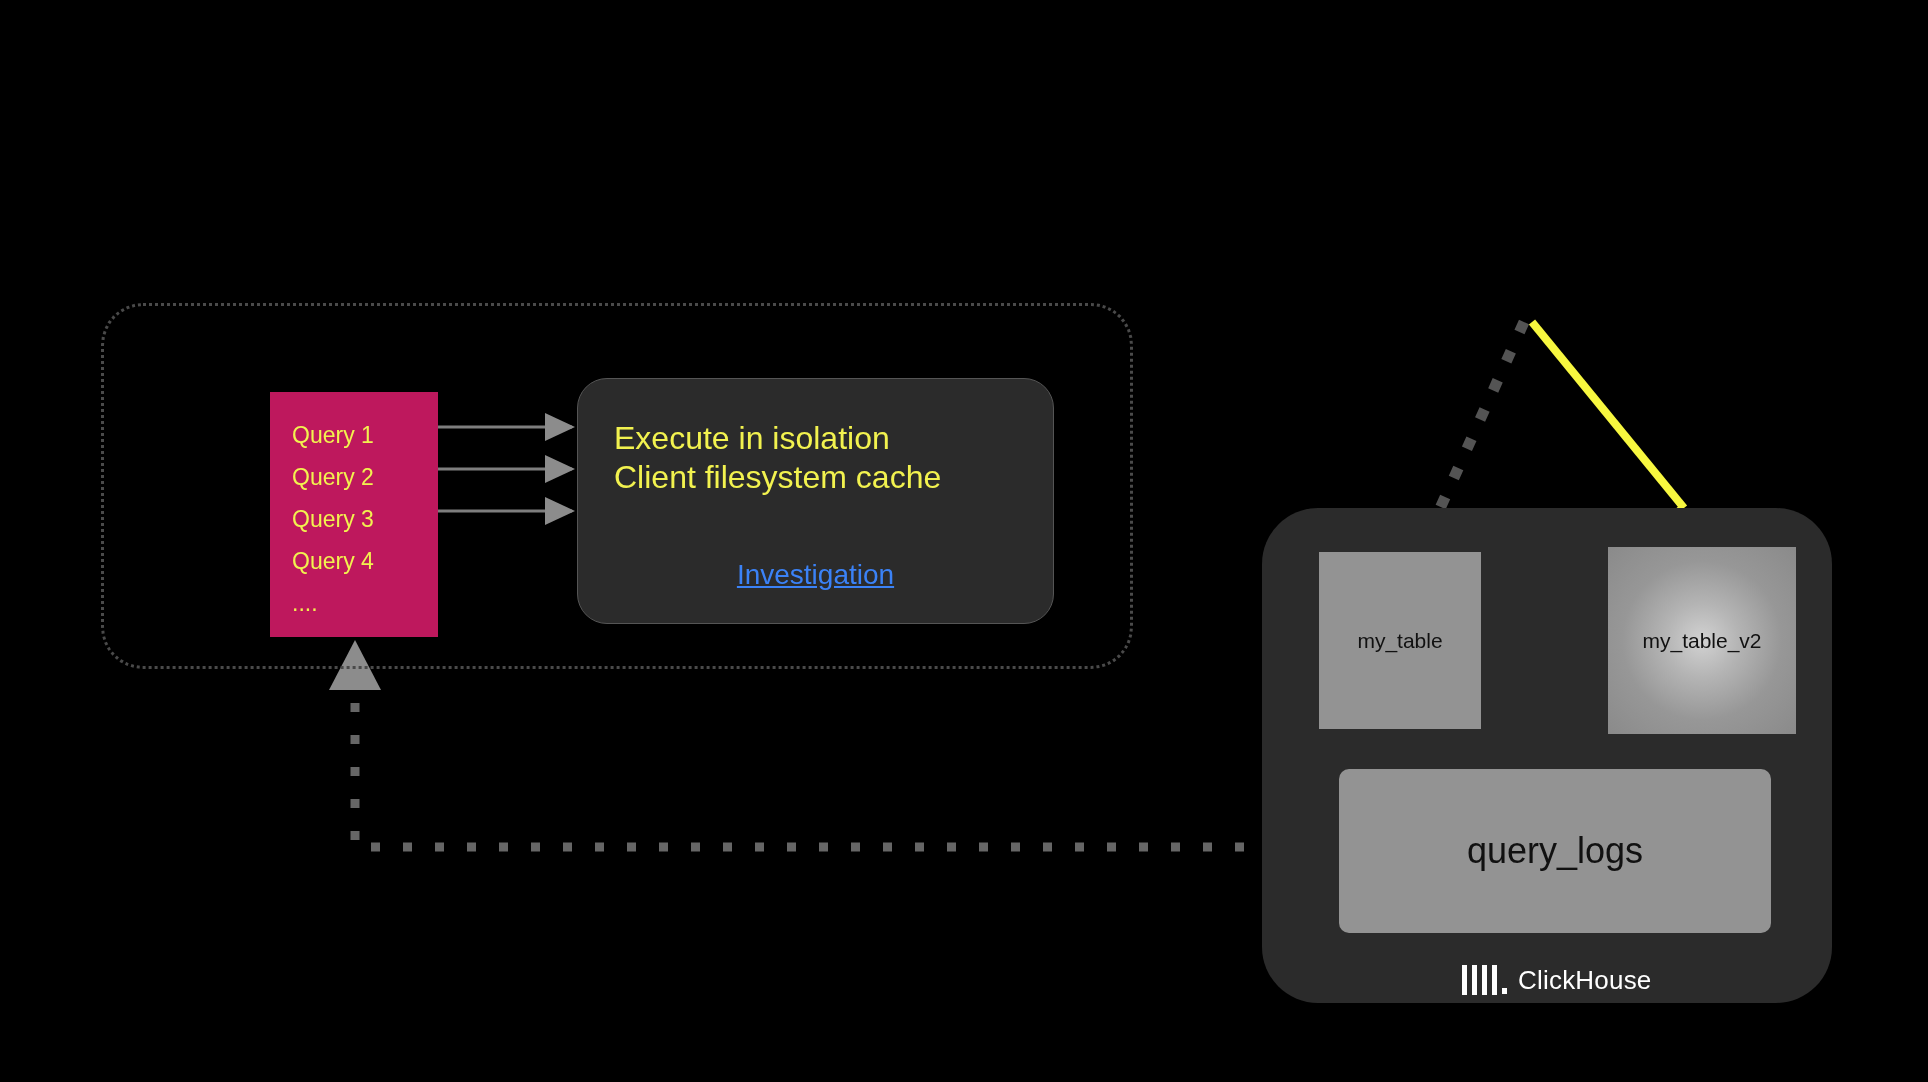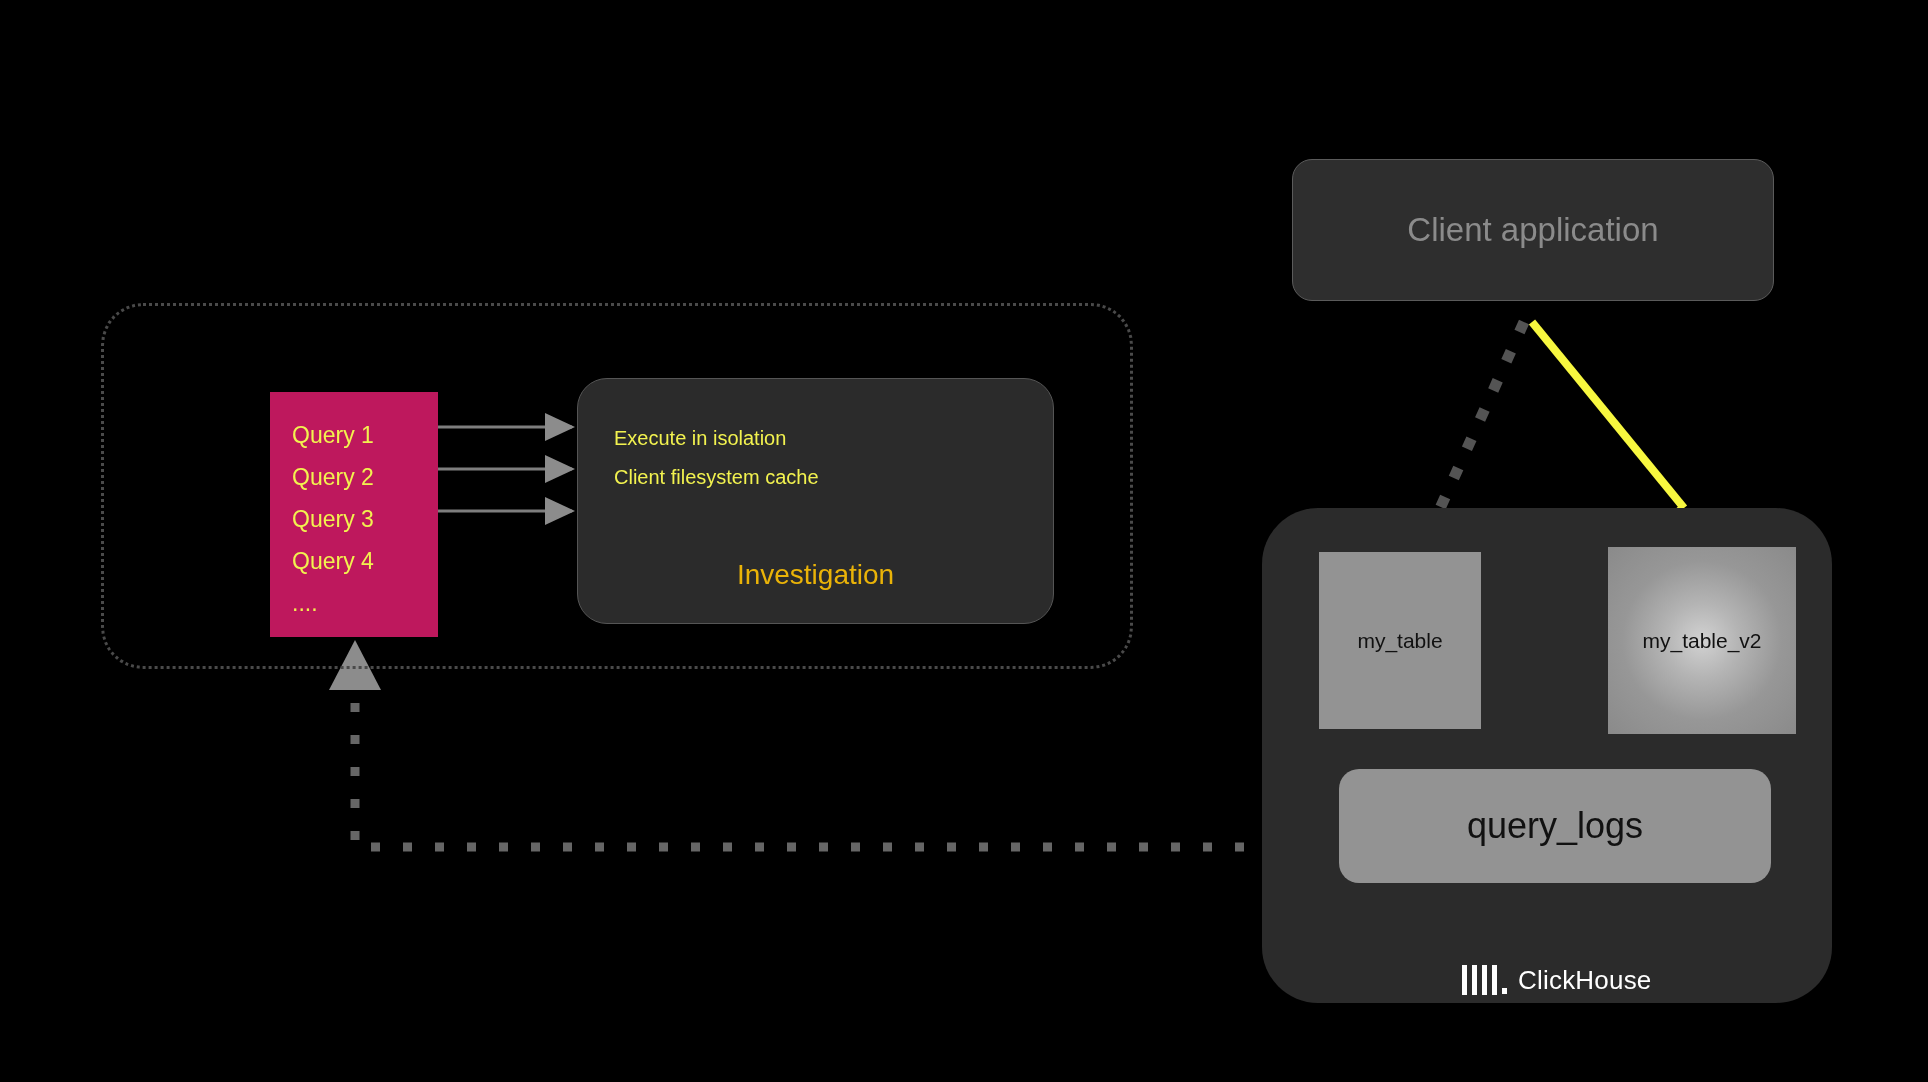--- a/index.html
+++ b/index.html
@@ -69,33 +69,34 @@
     box-sizing: border-box;
   }
   .inv-lines {
     position: absolute;
     left: 36px;
     top: 40px;
     width: 420px;
   }
   .inv-line {
     color: #f2f24f;
-    font-size: 20px;
+    font-size: 32px;
     line-height: 39px;
     white-space: nowrap;
   }
   .inv-line.spaced { margin-top: 14px; }
   .inv-title {
     position: absolute;
     left: 0;
     right: 0;
     top: 180px;
     text-align: center;
-    color: #eab308;
+    color: #3b82f6;
     font-size: 28px;
+    text-decoration: underline;
   }
 
   
   .client-app {
     position: absolute;
     left: 1292px;
     top: 159px;
     width: 482px;
     height: 142px;
     background: #2e2e2e;
@@ -142,23 +143,23 @@
     top: 547px;
     width: 188px;
     height: 187px;
     background: radial-gradient(circle at 50% 50%, #d2d2d2 0%, #b4b4b4 28%, #979797 60%, #8a8a8a 100%);
   }
   .query-logs {
     position: absolute;
     left: 1339px;
     top: 769px;
     width: 432px;
-    height: 114px;
+    height: 164px;
     background: #939393;
-    border-radius: 20px;
+    border-radius: 10px;
     display: flex;
     align-items: center;
     justify-content: center;
     color: #111111;
     font-size: 36px;
   }
 
   
   .ch-logo {
     position: absolute;
@@ -247,23 +248,20 @@
   </div>
 
   <div class="investigation">
     <div class="inv-lines">
       <div class="inv-line">Execute in isolation</div>
       <div class="inv-line">Client filesystem cache</div>
     </div>
     <div class="inv-title">Investigation</div>
   </div>
 
-  <div class="client-app">
-    <span class="client-app-label">Client application</span>
-  </div>
 
   <div class="clickhouse"></div>
 
   <div class="table-box t1">
     <span>my_table</span>
   </div>
 
   <div class="table-box t2">
     <span>my_table_v2</span>
   </div>

